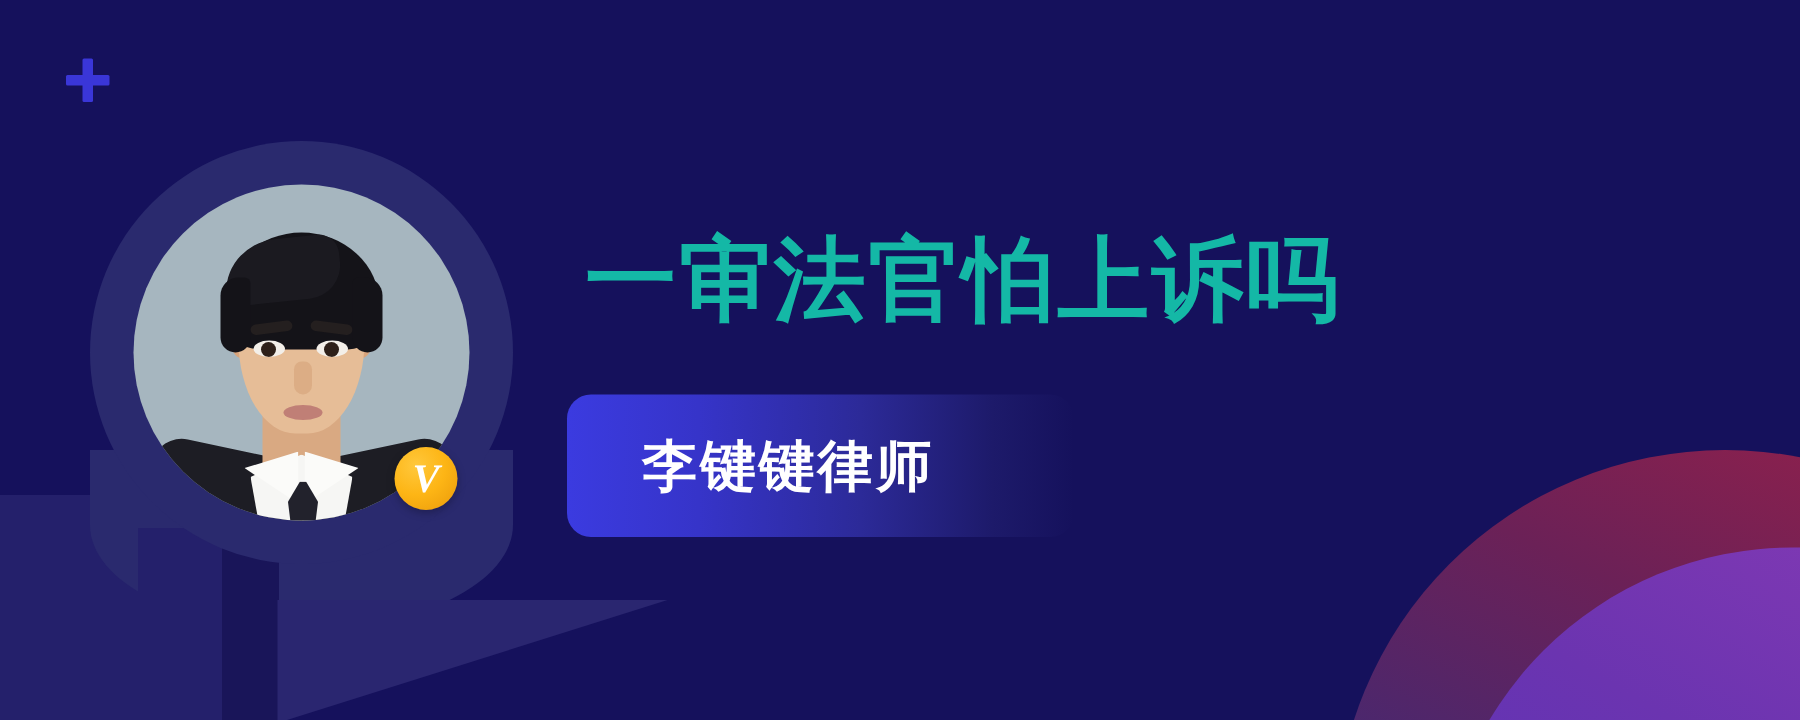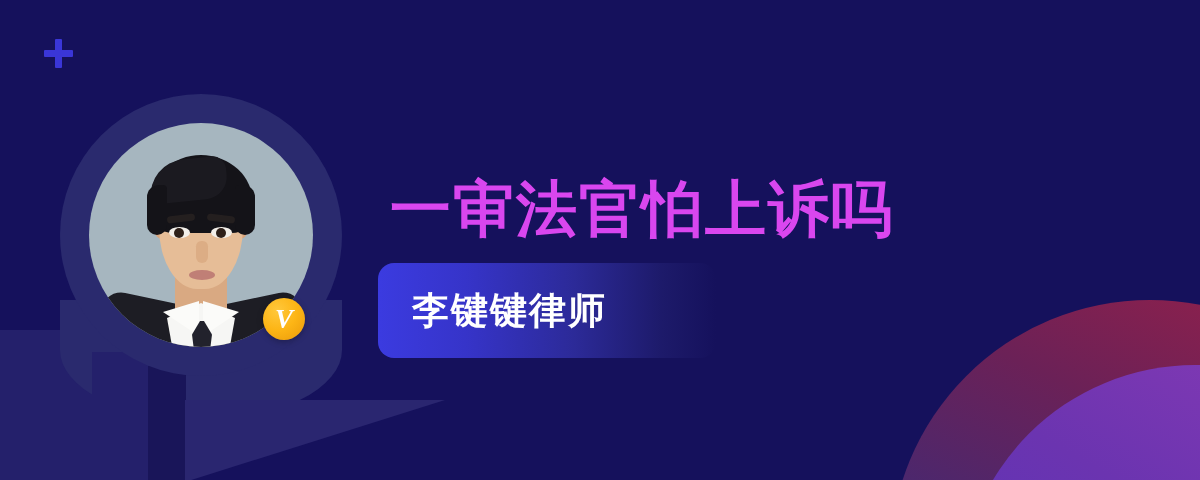--- a/index.html
+++ b/index.html
@@ -249,43 +249,43 @@
     font-weight: bold;
     font-style: italic;
     line-height: 1;
     font-family: "Liberation Serif", serif;
   }
 
   
   #headline {
     position: absolute;
     left: 390px;
-    top: 175px;
+    top: 152px;
     width: 620px;
-    color: #d946ef;
+    color: #14b8a6;
     font-size: 61px;
     font-weight: bold;
     letter-spacing: 2px;
     line-height: 1.12;
     white-space: nowrap;
   }
 
   #author-pill {
     position: absolute;
     left: 378px;
     top: 263px;
     width: 338px;
     height: 95px;
     border-radius: 16px;
     background: linear-gradient(90deg, #3b3be0 0%, #3634c9 26%, #2c2a98 58%, #1d1a6a 84%, #15115c 100%);
     display: flex;
     align-items: center;
   }
   #author-name {
-    margin-left: 34px;
+    margin-left: 50px;
     color: #ffffff;
     font-size: 37px;
     font-weight: bold;
     letter-spacing: 2px;
     white-space: nowrap;
   }
 </style>
 </head>
 <body>
 

